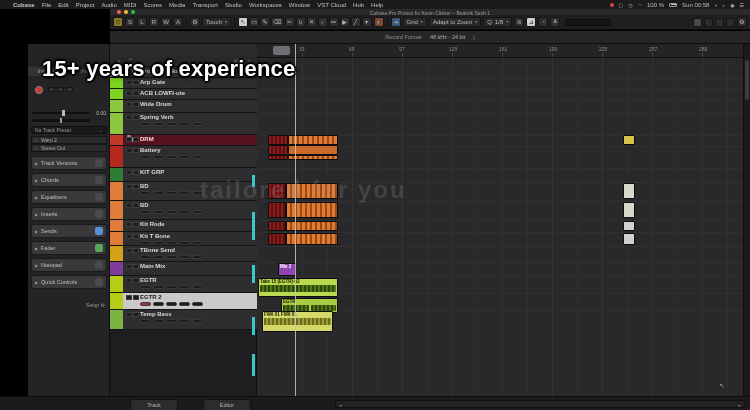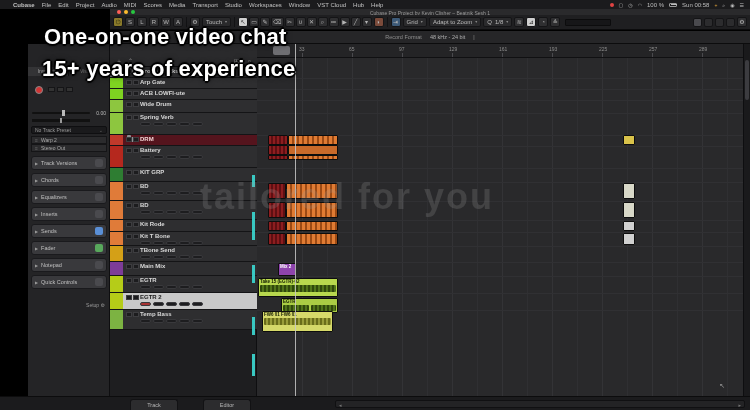--- a/index.html
+++ b/index.html
@@ -122,21 +122,21 @@
   .btab { position:absolute; top:2px; width:48px; height:11px; background:#2c2c2e; border:1px solid #121214; border-bottom:none;
           border-radius:3px 3px 0 0; font-size:5.5px; color:#b5b5b5; text-align:center; line-height:10px; }
   #hscroll { position:absolute; left:335px; top:3px; width:410px; height:8px; background:#232325; border:1px solid #101012; border-radius:2px;
              color:#777; font-size:5px; }
   #hscroll .ar { position:absolute; top:0.5px; }
 
   
   .caption { position:absolute; font-size:22px; font-weight:bold; color:#fff; letter-spacing:0.2px;
              text-shadow:-2px 0 1px #000, 2px 0 1px #000, 0 -2px 1px #000, 0 2px 1px #000, -1px -1px 1px #000, 1px 1px 1px #000, 0 0 6px rgba(0,0,0,.9);
              white-space:nowrap; }
-  #watermark { position:absolute; left:200px; top:176px; font-size:36px; font-weight:bold; color:rgba(160,160,160,0.22);
+  #watermark { position:absolute; left:200px; top:176px; font-size:24px; font-weight:bold; color:rgba(160,160,160,0.22);
                letter-spacing:2px; white-space:nowrap; }
 </style>
 </head>
 <body>
 
 <div id="stage">
 
   <div id="menubar">
     <span class="mb-apple"></span>
     <span id="mb-items"><span class="mb-item" style="font-weight: bold;">Cubase</span><span class="mb-item">File</span><span class="mb-item">Edit</span><span class="mb-item">Project</span><span class="mb-item">Audio</span><span class="mb-item">MIDI</span><span class="mb-item">Scores</span><span class="mb-item">Media</span><span class="mb-item">Transport</span><span class="mb-item">Studio</span><span class="mb-item">Workspaces</span><span class="mb-item">Window</span><span class="mb-item">VST Cloud</span><span class="mb-item">Hub</span><span class="mb-item">Help</span></span>
@@ -637,16 +637,15 @@
     <span class="btab" style="left:130px;">Track</span>
     <span class="btab" style="left:203px;">Editor</span>
     <span id="hscroll">
       <span class="ar" style="left:3px;">◂</span>
       <span class="ar" style="right:3px;">▸</span>
     </span>
   </div>
 
   <div id="watermark">tailored for you</div>
 
-  <div class="caption" style="left:44px; top:24px;">One-on-one video chat</div>
   <div class="caption" style="left:42px; top:56px;">15+ years of experience</div>
 
 </div>
 
 </body></html>

